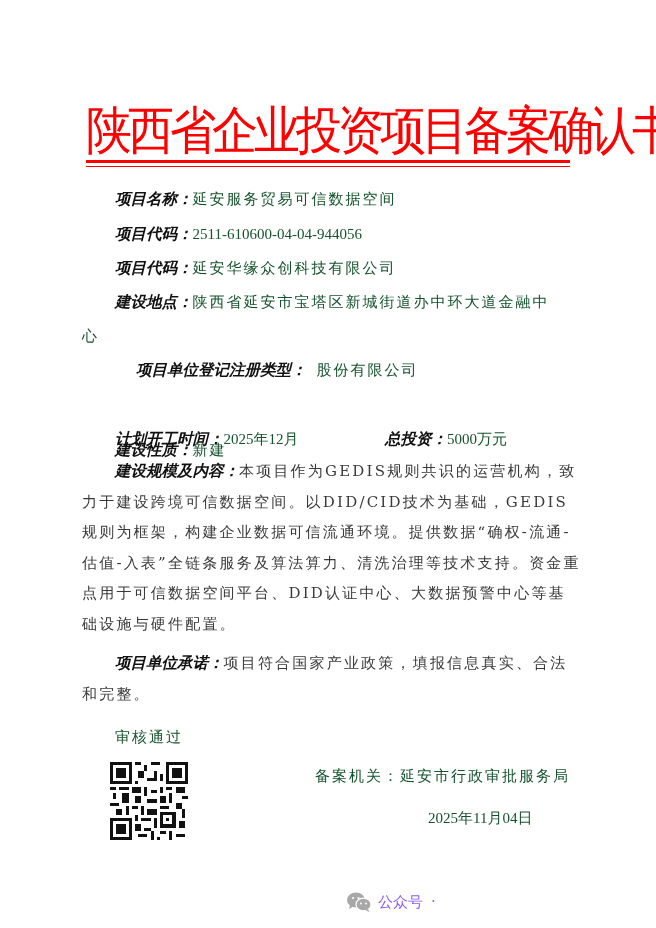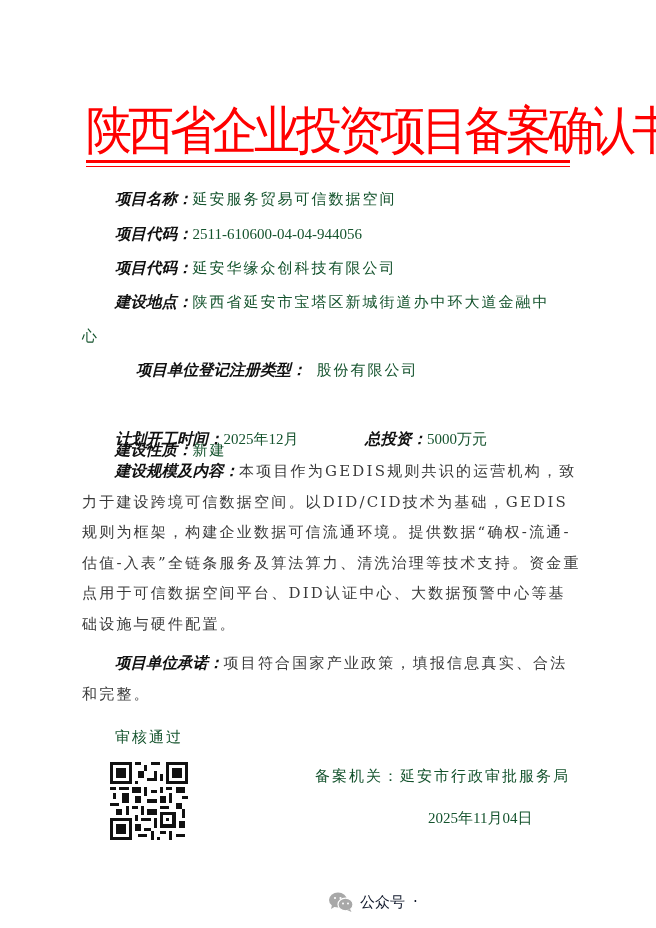--- a/index.html
+++ b/index.html
@@ -81,26 +81,26 @@
     .para .label { letter-spacing: 0; margin-top: 8px; }
     .qr {
       position: absolute;
       left: 110px;
       top: 762px;
       width: 78px;
       height: 78px;
     }
     .footer {
       position: absolute;
-      left: 328px;
+      left: 346px;
       top: 890px;
       height: 24px;
       display: flex;
       align-items: center;
-      color: #0f172a;
+      color: #8b5cf6;
       font-family: "DejaVu Sans", "Liberation Sans", sans-serif;
       font-size: 15px;
       white-space: nowrap;
     }
     .footer .wechat-icon { width: 26px; height: 22px; margin-right: 6px; }
     .footer .sep { margin: 0 8px; }
   </style>
 </head>
 <body>
 
@@ -131,21 +131,21 @@
   <span class="label">项目单位登记注册类型：</span><span class="value" style="margin-left:10px;">股份有限公司</span>
 </div>
 
 <div class="line" style="left:115px; top:395px;margin-top:45px;">
   <span class="label">建设性质：</span><span class="value">新建</span>
 </div>
 
 <div class="line" style="left:115px; top:429px;">
   <span class="label">计划开工时间：</span><span class="value tight">2025年12月</span>
 </div>
-<div class="line" style="left:365px; top:429px;">
+<div class="line" style="left:385px; top:429px;">
   <span class="label">总投资：</span><span class="value tight">5000万元</span>
 </div>
 
 <div class="para" style="top:456px;">
   <span class="label">建设规模及内容：</span><span>本项目作为GEDIS规则共识的运营机构，致力于建设跨境可信数据空间。以DID/CID技术为基础，GEDIS规则为框架，构建企业数据可信流通环境。提供数据“确权-流通-估值-入表”全链条服务及算法算力、清洗治理等技术支持。资金重点用于可信数据空间平台、DID认证中心、大数据预警中心等基础设施与硬件配置。</span>
 </div>
 
 <div class="para" style="top:648px;">
   <span class="label">项目单位承诺：</span><span>项目符合国家产业政策，填报信息真实、合法和完整。</span>
 </div>

